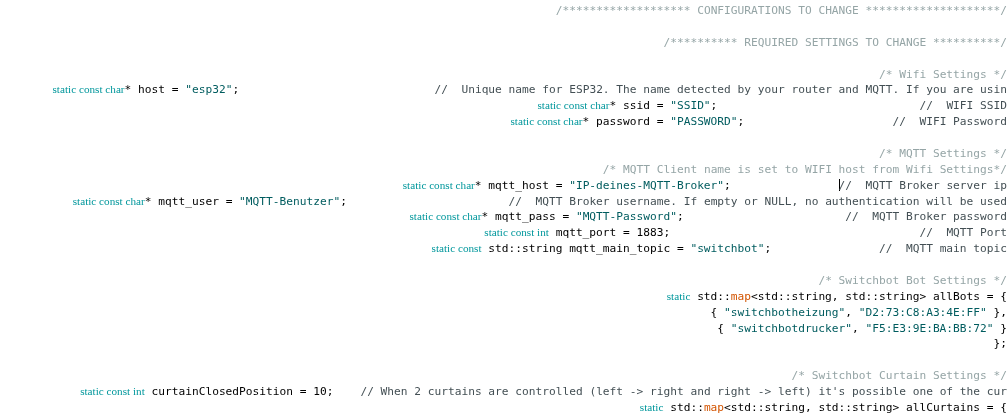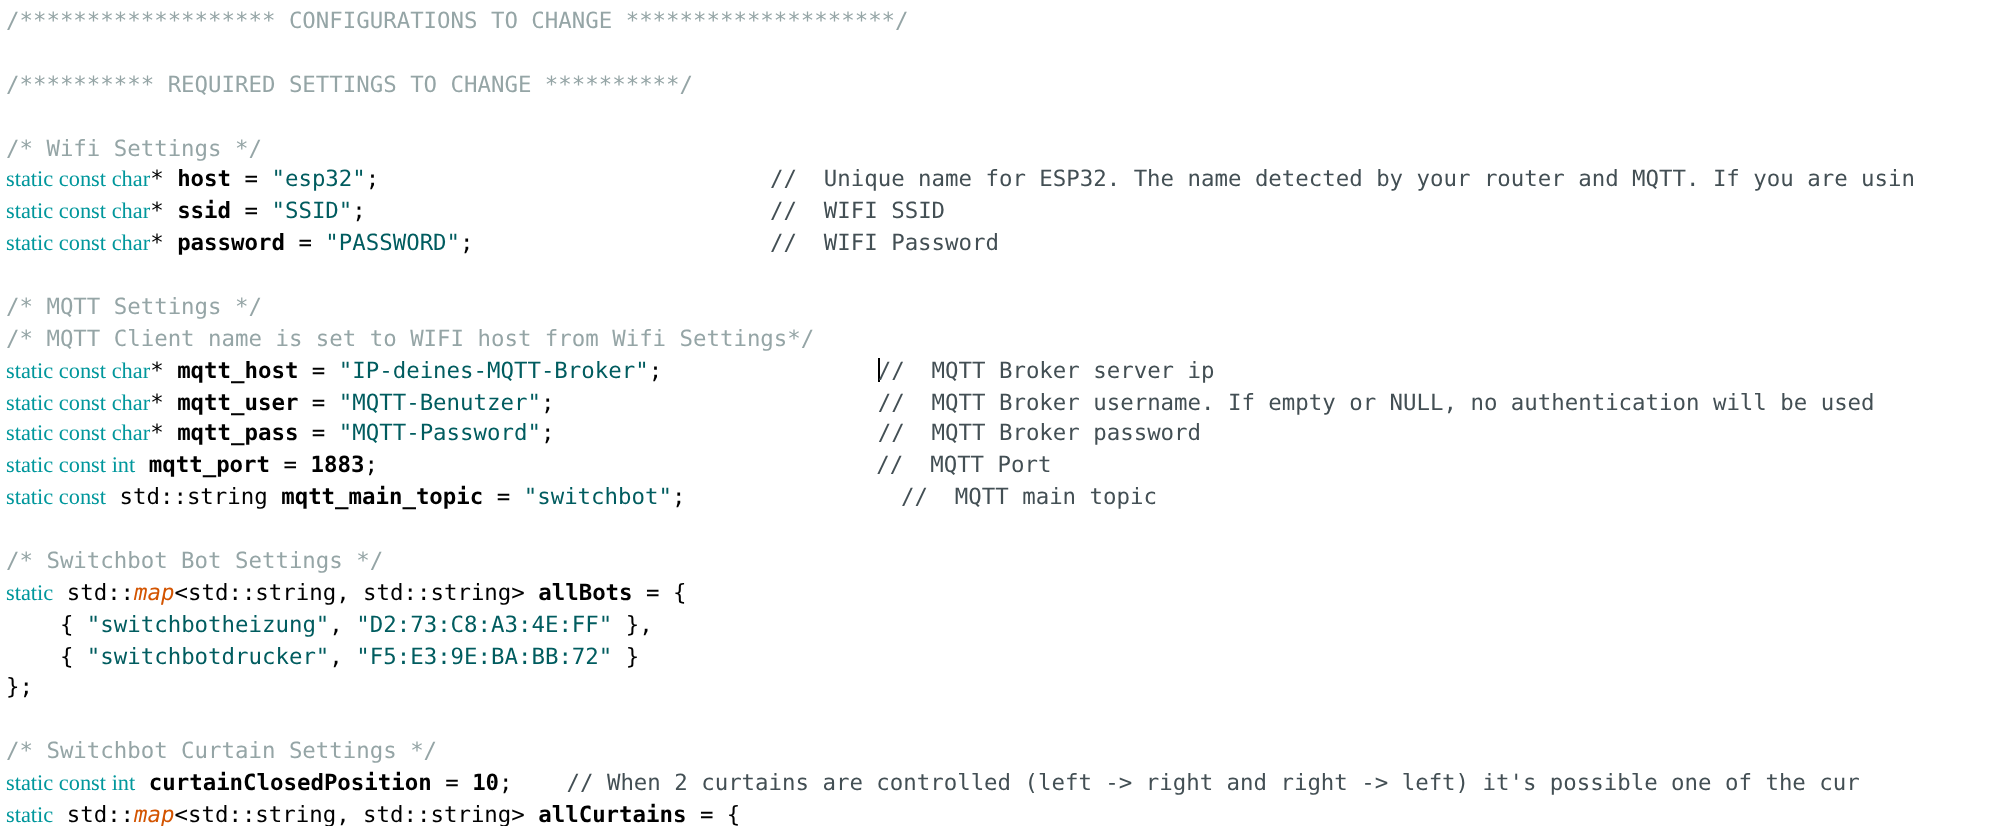--- a/index.html
+++ b/index.html
@@ -13,29 +13,30 @@
     height: 413px;
     overflow: hidden;
     box-sizing: border-box;
     padding: 3px 0 0 3px;
     background: #ffffff;
     font-family: "DejaVu Sans Mono", "Liberation Mono", monospace;
     font-size: 11.2px;
     line-height: 15.88px;
     white-space: pre;
     cursor: text;
+    text-align: right;
   }
   .code-line { height: 15.88px; }
   .kw  { color: #00979C; font-family: Liberation Serif, serif; }            
-  .fn  { color: #D35400; font-style: italic; }            
+  .fn  { color: #D35400; }            
   .str { color: #005C5F; }            
   .cb  { color: #95A5A6; }            
   .cl  { color: #434F54; }            
   .pl  { color: #000000; }            
-  .id  { color: #000000; font-weight: bold; } 
+  .id  { color: #000000; font-weight: normal; } 
   .caret {
     display: inline-block;
     width: 1.5px;
     height: 12.5px;
     margin-right: -1.5px;
     vertical-align: -2.5px;
     background: #000000;
   }
 </style>
 </head>

